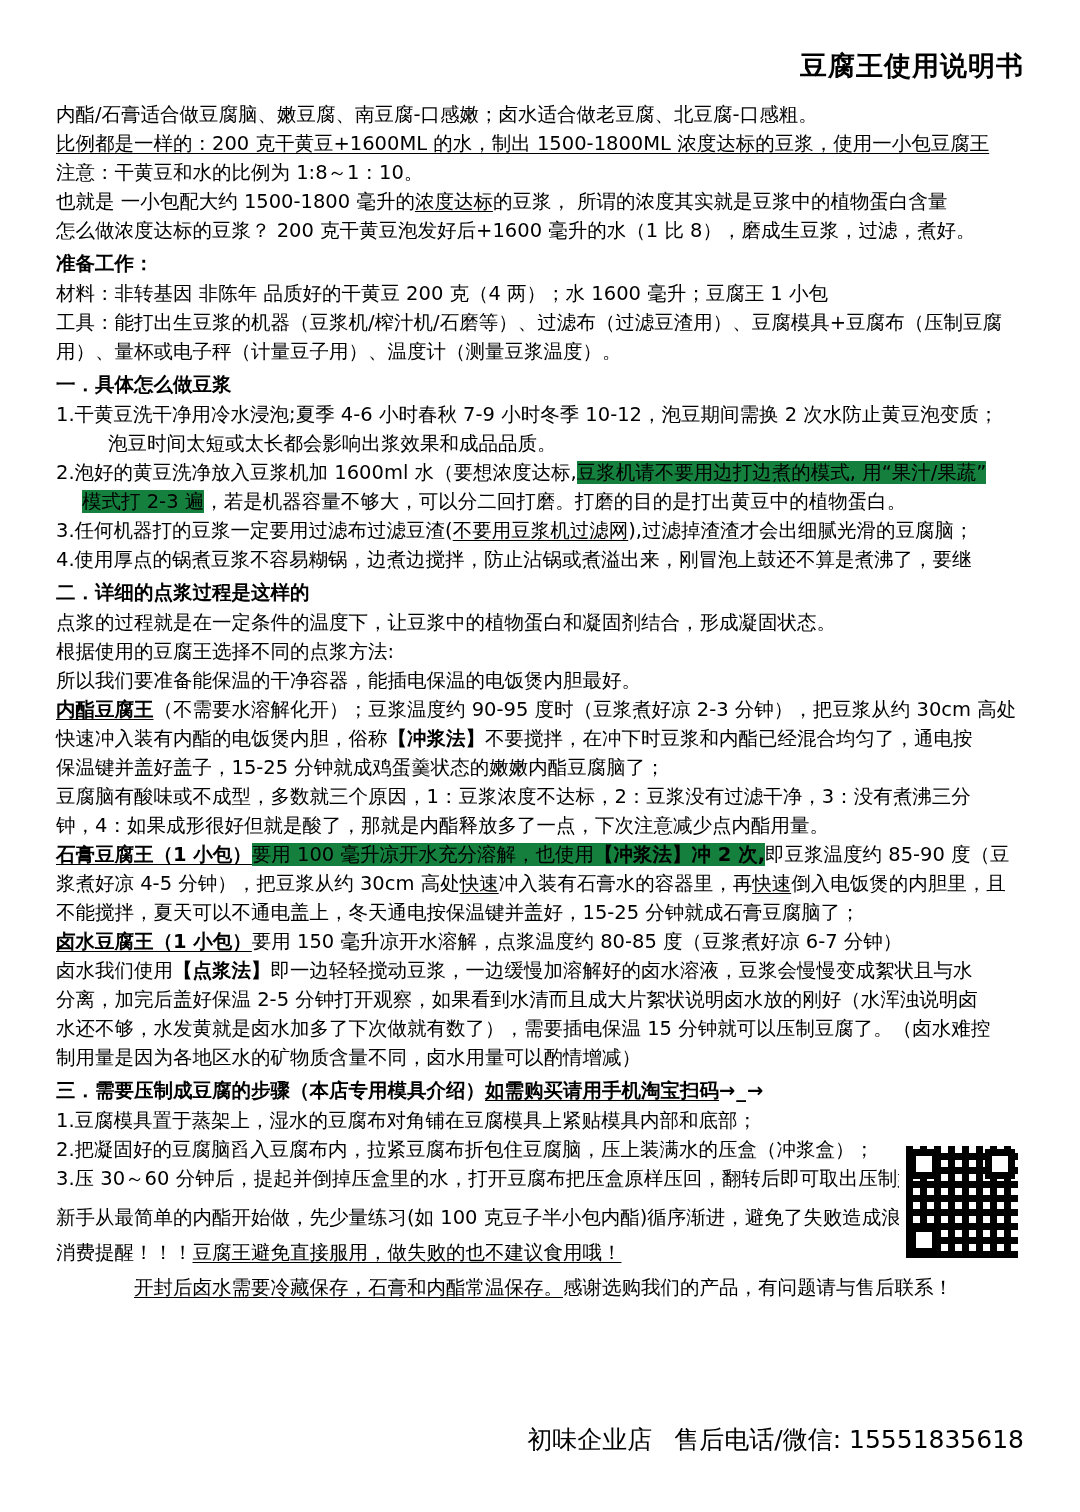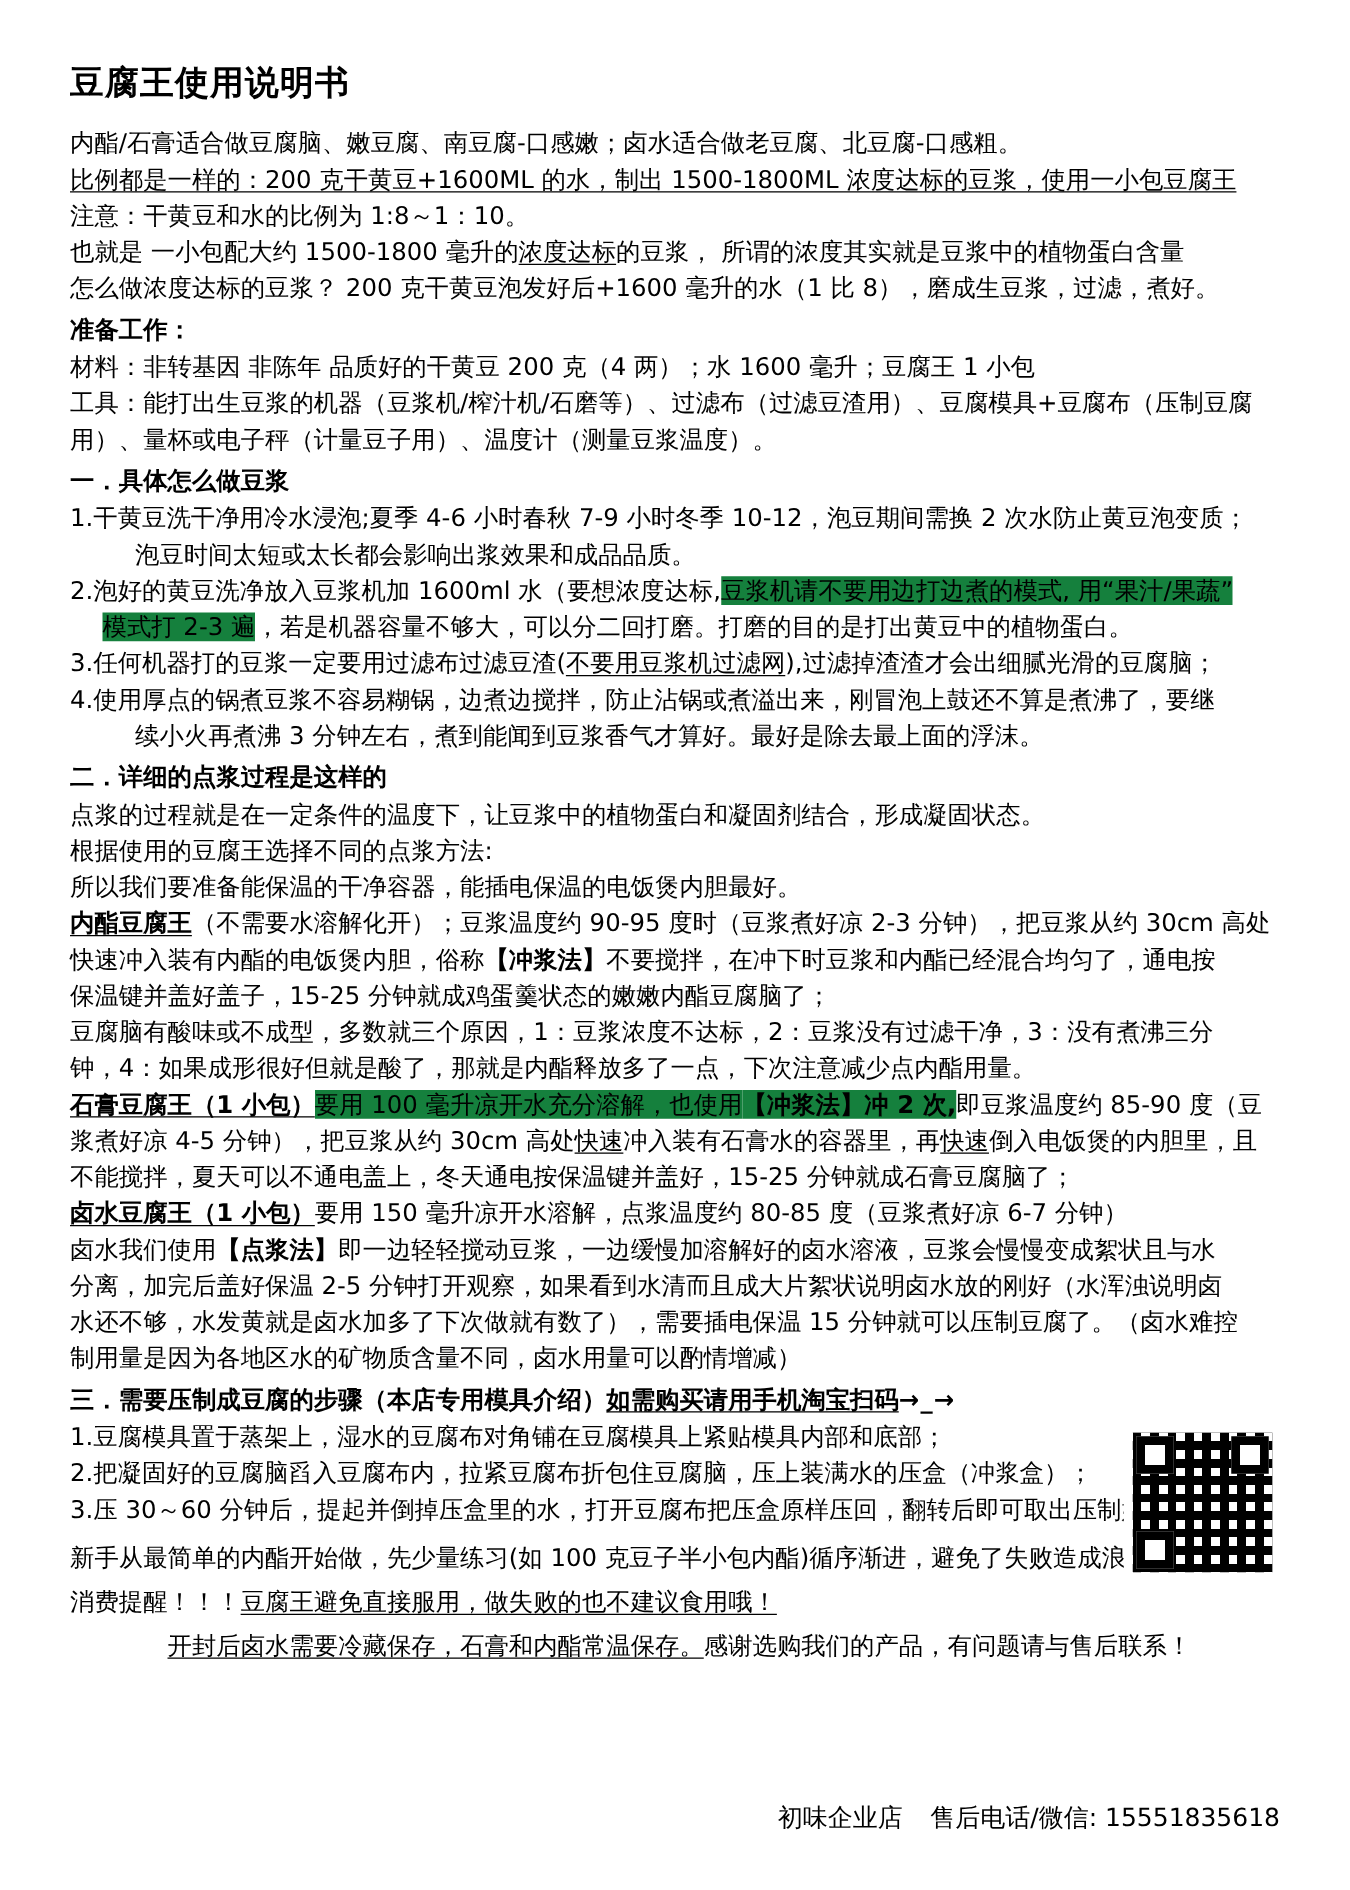--- a/index.html
+++ b/index.html
@@ -14,21 +14,21 @@
     color: #000000;
   }
   .page {
     position: relative;
     width: 1080px;
     height: 1512px;
     box-sizing: border-box;
     padding: 40px 56px 10px 56px;
   }
   .doc-title {
-    text-align: left;
+    text-align: right;
     font-size: 27px;
     font-weight: bold;
     letter-spacing: 1px;
     margin: 8px 0 16px 0;
     font-family: "DejaVu Serif", "Liberation Serif", serif;
   }
   .line {
     font-size: 19.5px;
     line-height: 29px;
     white-space: nowrap;
@@ -74,22 +74,22 @@
     position: absolute;
     left: 3px; bottom: 3px;
     width: 30px; height: 30px;
     border: 7px solid #000;
     background: #fff;
     box-sizing: border-box;
   }
   .footer {
     position: absolute;
     right: 56px;
-    bottom: 44px;
-    font-size: 20px;
+    bottom: 56px;
+    font-size: 25px;
     white-space: nowrap;
     text-align: center;
   }
   .footer .shop { margin-right: 22px; }
   .arrow { letter-spacing: 1px; }
 </style>
 </head>
 <body>
 
 <div class="page">
@@ -119,21 +119,20 @@
   </div>
   <div class="line indent1">
     <span class="hl">模式打 2-3 遍</span><span>，若是机器容量不够大，可以分二回打磨。打磨的目的是打出黄豆中的植物蛋白。</span>
   </div>
 
   <div class="line">
     <span>3.任何机器打的豆浆一定要用过滤布过滤豆渣(</span><span class="u">不要用豆浆机过滤网</span><span>),过滤掉渣渣才会出细腻光滑的豆腐脑；</span>
   </div>
 
   <div class="line">4.使用厚点的锅煮豆浆不容易糊锅，边煮边搅拌，防止沾锅或煮溢出来，刚冒泡上鼓还不算是煮沸了，要继</div>
-  <div class="line indent2">续小火再煮沸 3 分钟左右，煮到能闻到豆浆香气才算好。最好是除去最上面的浮沫。</div>
 
   <div class="sec-head">二．详细的点浆过程是这样的</div>
   <div class="line">点浆的过程就是在一定条件的温度下，让豆浆中的植物蛋白和凝固剂结合，形成凝固状态。</div>
   <div class="line">根据使用的豆腐王选择不同的点浆方法:</div>
   <div class="line">所以我们要准备能保温的干净容器，能插电保温的电饭煲内胆最好。</div>
 
   <div class="line">
     <span class="bold u">内酯豆腐王</span><span>（不需要水溶解化开）；</span><span>豆浆温度约 90-95 度时（豆浆煮好凉 2-3 分钟），把豆浆从约 30cm 高处</span>
   </div>
   <div class="line">

